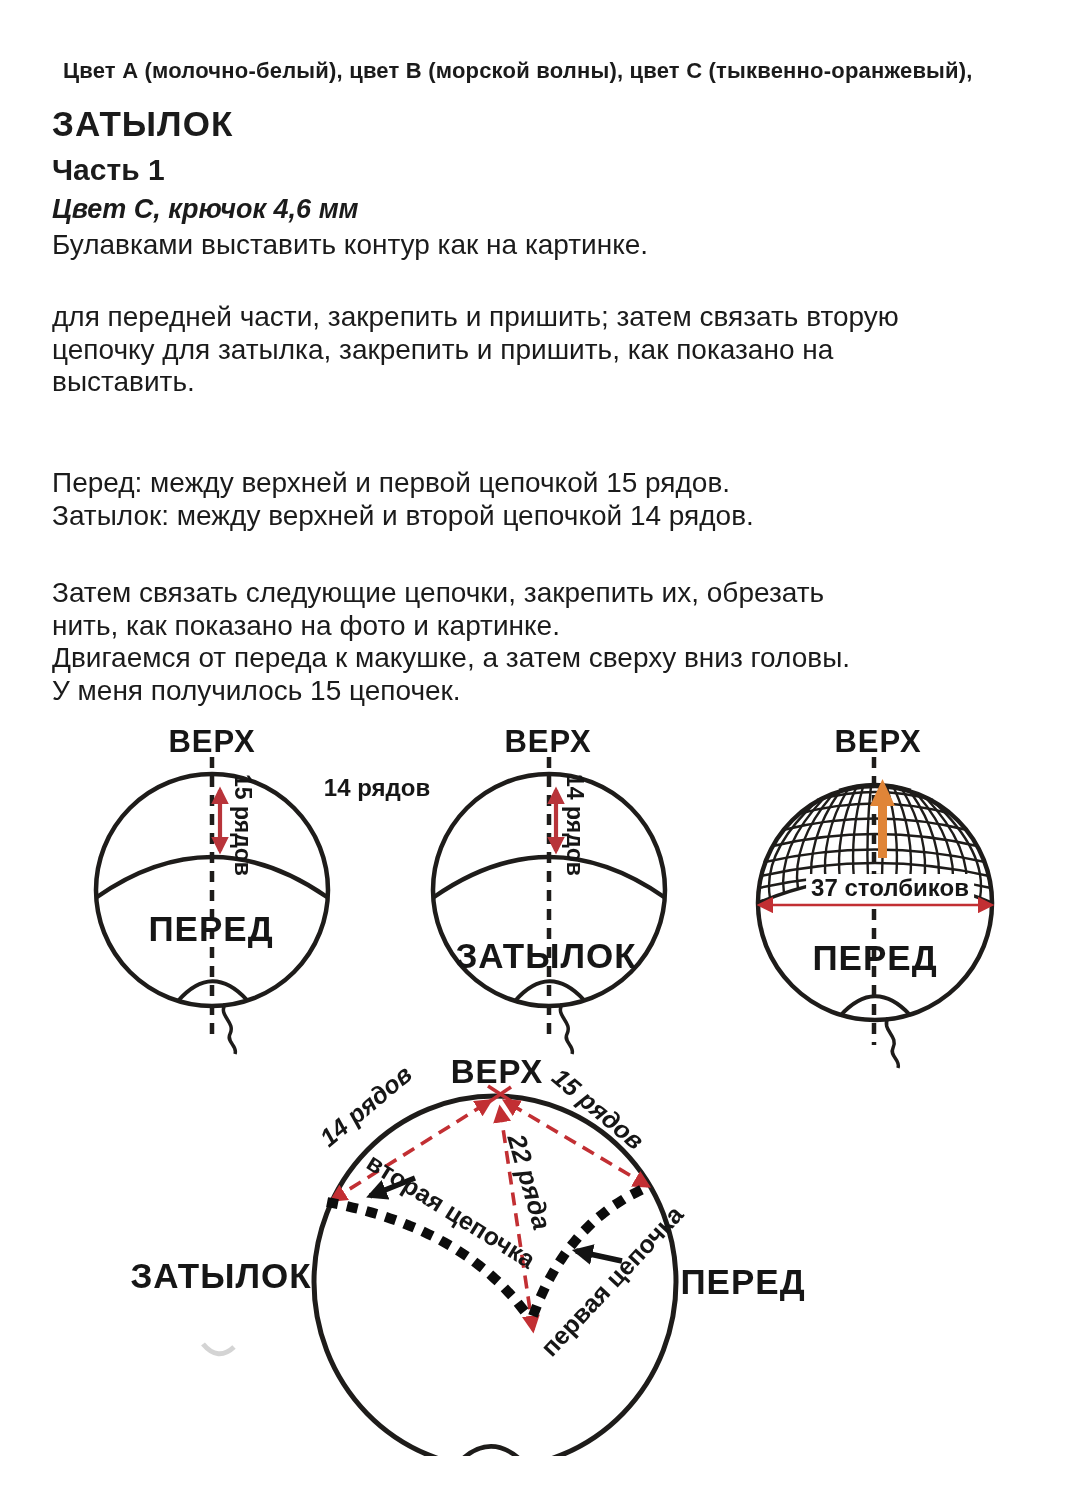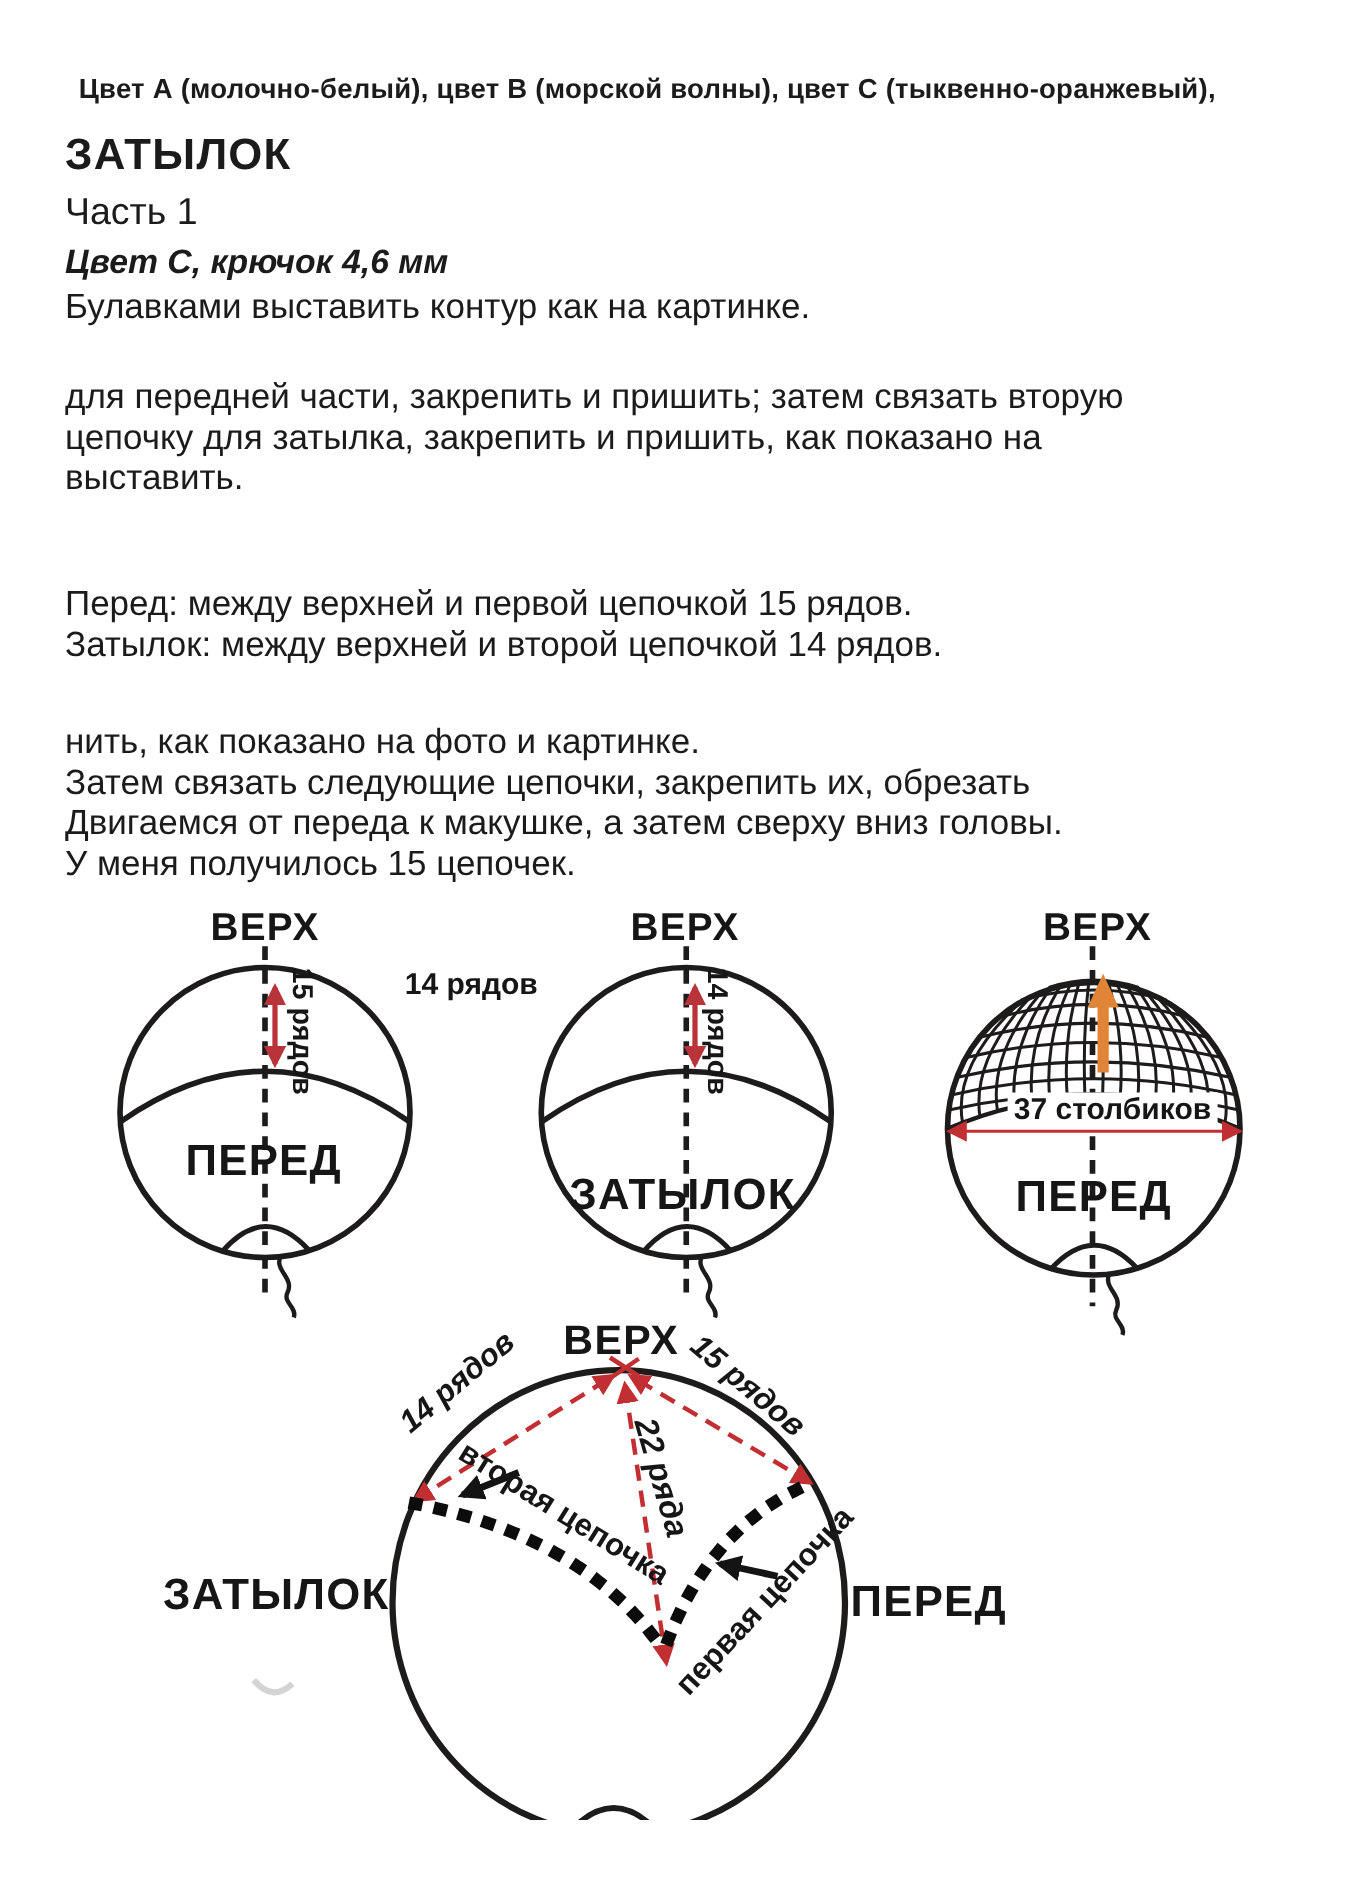--- a/index.html
+++ b/index.html
@@ -5,21 +5,21 @@
   html,body{margin:0;padding:0;background:#ffffff;}
   .page{
     position:relative;width:1080px;height:1456px;background:#ffffff;overflow:hidden;
     font-family:"Liberation Sans", sans-serif;color:#1b1b1b;
   }
   .art{position:absolute;left:0;top:0;width:1080px;height:1510px;z-index:1;}
   .txt{position:absolute;z-index:2;white-space:nowrap;}
 
   .intro{left:63px;top:58px;font-size:22px;font-weight:bold;letter-spacing:.2px;}
   .title{left:52px;top:104px;font-size:35px;font-weight:bold;letter-spacing:1px;}
-  .part{left:52px;top:153px;font-size:30px;font-weight:normal;}
+  .part{left:52px;top:153px;font-size:30px;font-weight:bold;}
   .materials{left:52px;top:194px;font-size:27px;font-weight:bold;font-style:italic;}
   .pinline{left:52px;top:229px;font-size:28px;}
 
   .para{position:absolute;left:52px;z-index:2;font-size:28px;line-height:32.5px;}
   .para1{top:301px;}
   .para2{top:467px;}
   .para3{top:577px;}
 
   
   .lbl{position:absolute;z-index:2;transform:translate(-50%,-50%);white-space:nowrap;
@@ -166,22 +166,22 @@
     <div>цепочку для затылка, закрепить и пришить, как показано на</div>
     <div>выставить.</div>
   </div>
 
   <div class="para para2">
     <div>Перед: между верхней и первой цепочкой 15 рядов.</div>
     <div>Затылок: между верхней и второй цепочкой 14 рядов.</div>
   </div>
 
   <div class="para para3">
+    <div>Затем связать следующие цепочки, закрепить их, обрезать</div>
     <div>нить, как показано на фото и картинке.</div>
-    <div>Затем связать следующие цепочки, закрепить их, обрезать</div>
     <div>Двигаемся от переда к макушке, а затем сверху вниз головы.</div>
     <div>У меня получилось 15 цепочек.</div>
   </div>
 
   <div class="lbl verh c1-verh">ВЕРХ</div>
   <div class="lbl verh c2-verh">ВЕРХ</div>
   <div class="lbl verh c3-verh">ВЕРХ</div>
 
   <div class="lbl rot90 c1-rows">15 рядов</div>
   <div class="lbl rot90 c2-rows">14 рядов</div>

